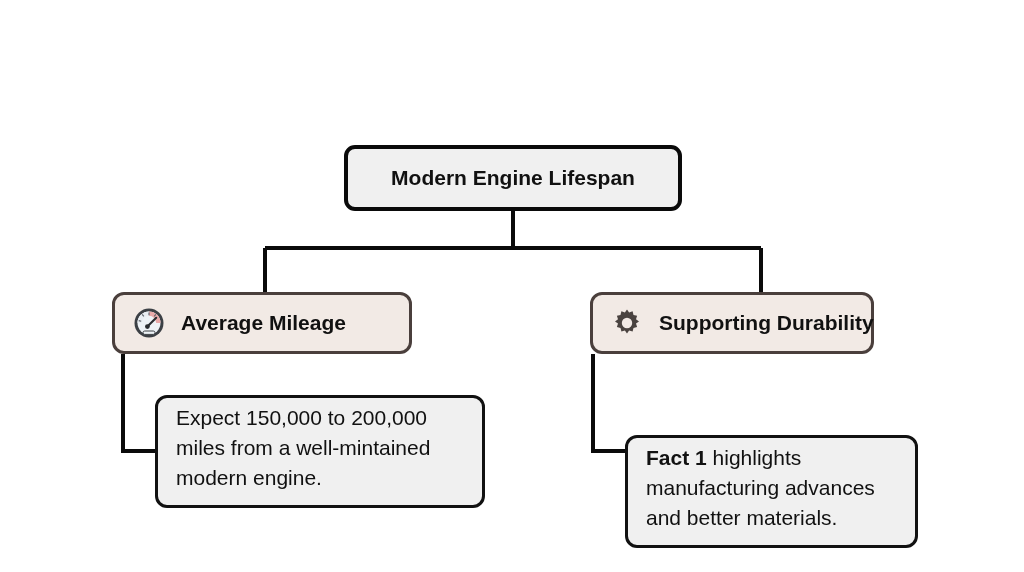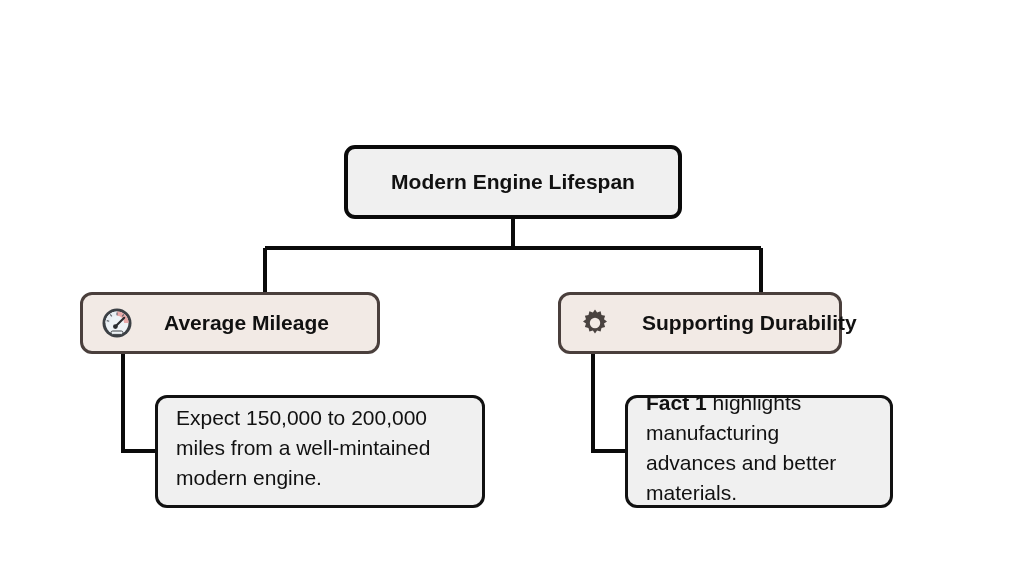--- a/index.html
+++ b/index.html
@@ -50,40 +50,41 @@
     box-sizing: border-box;
     display: flex;
     align-items: center;
     border-radius: 11px;
   }
 
   .node-root {
     left: 344px;
     top: 145px;
     width: 338px;
-    height: 74px;
+    height: 66px;
     background: #f0f0f0;
     border: 4px solid #0a0a0a;
     justify-content: center;
   }
   .node-root .node-label {
     font-size: 21px;
     font-weight: bold;
     color: #111111;
     white-space: nowrap;
   }
 
   .node-branch {
     top: 292px;
     height: 62px;
     background: #f2eae5;
     border: 3px solid #4a3f3c;
     border-radius: 12px;
     padding-left: 18px;
-    gap: 29px;
+    gap: 14px;
+    margin-left: 32px;
   }
   .node-branch.left  { left: 80px;  width: 300px; }
   .node-branch.right { left: 558px; width: 284px; }
 
   .node-branch .node-label {
     font-size: 21px;
     font-weight: bold;
     color: #111111;
     white-space: nowrap;
   }
@@ -105,21 +106,21 @@
     top: 395px;
     height: 113px;
     background: #f0f0f0;
     border: 3px solid #111111;
     border-radius: 12px;
     padding: 11px 16px 18px 18px;
     display: flex;
     align-items: center;
   }
   .detail.left  { left: 155px; width: 330px; }
-  .detail.right { left: 625px; width: 268px; }
+  .detail.right { left: 625px; width: 293px; margin-top: 40px; }
 
   .detail-text {
     font-size: 21px;
     line-height: 1.42;
     color: #111111;
   }
   .detail-text b { font-weight: bold; }
 </style>
 </head>
 <body>

